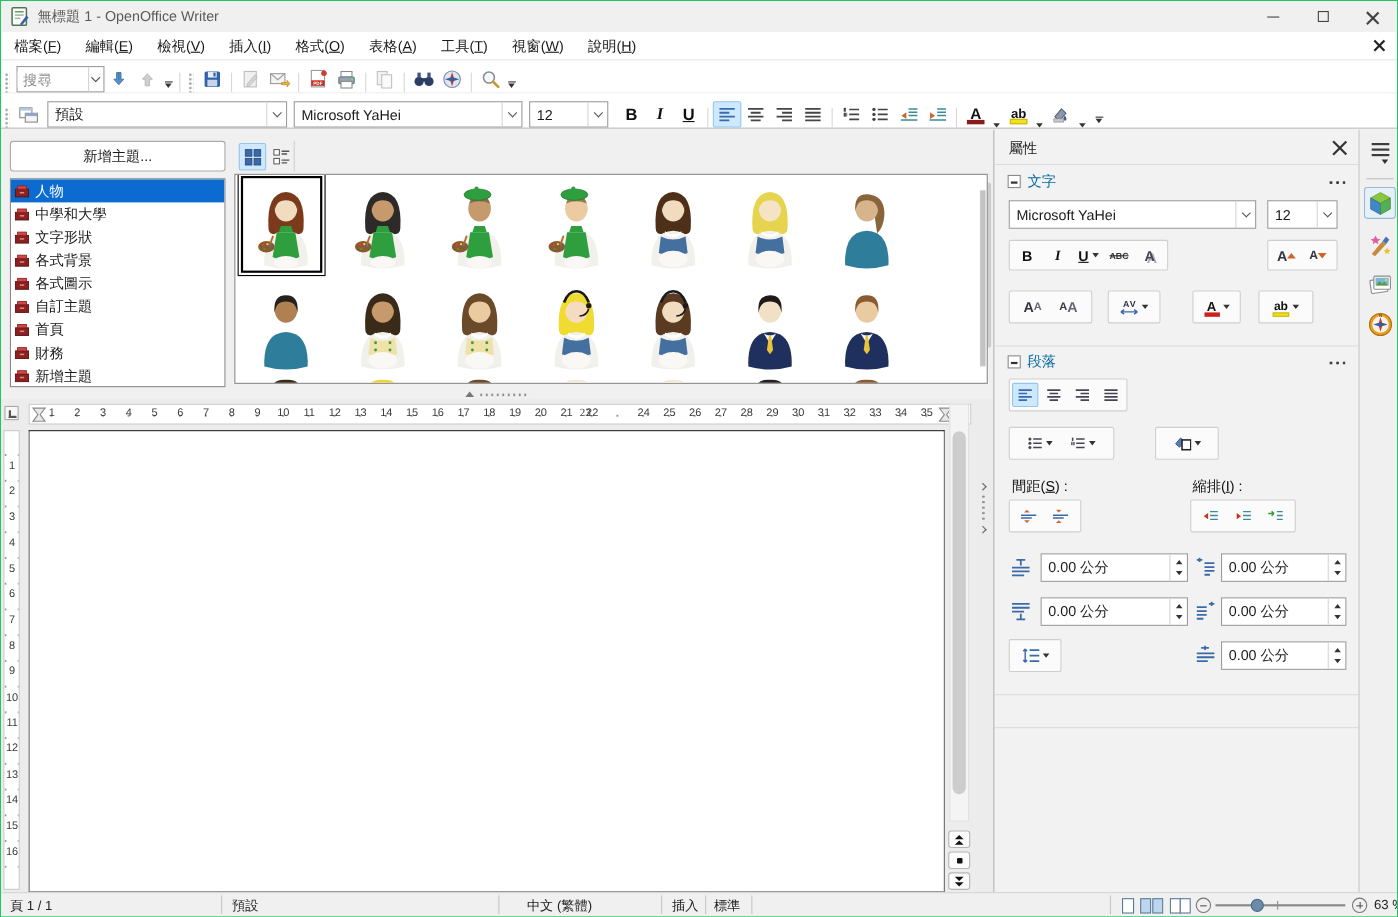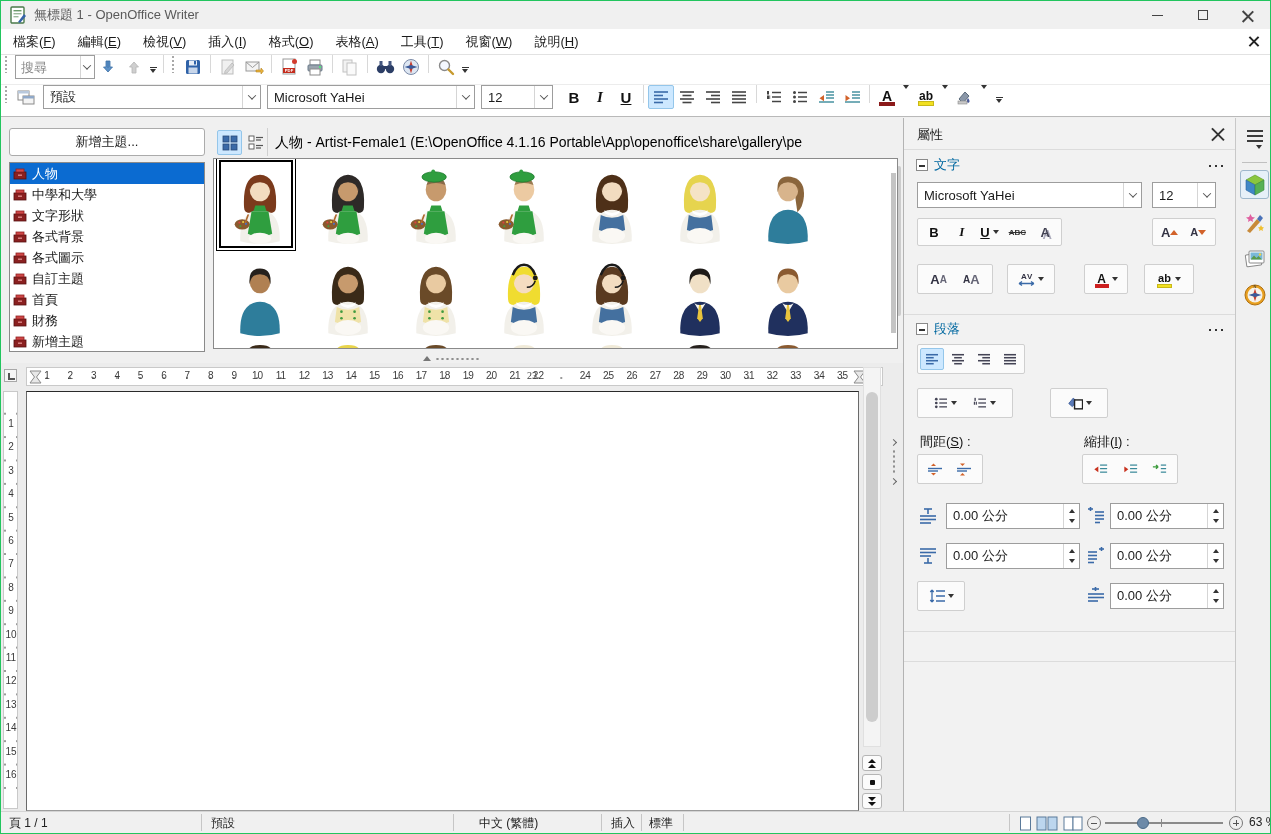--- a/index.html
+++ b/index.html
@@ -21,21 +21,21 @@
   .glyph-close::before,.glyph-close::after { content:""; position:absolute; left:5px; top:0; width:1.5px; height:15px; background:#444; }
   .glyph-close::before { transform:rotate(45deg);} .glyph-close::after{ transform:rotate(-45deg);}
   
   #menubar { position:absolute; left:0; top:28px; width:100%; height:26px; background:#fff; border-bottom:1px solid #e2e2e2; display:flex; align-items:center; }
   .menu-item { padding:3px 10px; margin-left:2px; white-space:nowrap; }
   .menu-item u { text-decoration:underline; }
   #doc-close { position:absolute; right:8px; top:32px; width:16px; height:16px; }
   #doc-close::before,#doc-close::after { content:""; position:absolute; left:7px; top:2px; width:2px; height:13px; background:#222; }
   #doc-close::before{transform:rotate(45deg);} #doc-close::after{transform:rotate(-45deg);}
   
-  .toolbar { position:absolute; left:0; width:100%; background:#fff; display:flex; align-items:flex-start; }
+  .toolbar { position:absolute; left:0; width:100%; background:#fff; display:flex; align-items:flex-end; }
   #toolbar1 { top:54px; height:30px; border-bottom:1px solid #ececec; }
   #toolbar2 { top:84px; height:32px; border-bottom:1px solid #b9b9b9; }
   .grip { width:5px; height:18px; margin:0 4px 0 3px;
      background-image:radial-gradient(circle,#a8a8a8 1px,transparent 1.3px); background-size:4px 4px; }
   .tsep { width:1px; height:18px; background:#d8d8d8; margin:0 4px; }
   .tb-btn { width:26px; height:24px; display:flex; align-items:center; justify-content:center; border-radius:2px; position:relative; }
   .tb-btn.sel { background:#cde8ff; border:1px solid #94c6ea; }
   .ov { width:12px; height:22px; display:flex; flex-direction:column; align-items:center; justify-content:flex-end; padding-bottom:4px; }
   .ov i { width:0; height:0; border-left:3.5px solid transparent; border-right:3.5px solid transparent; border-top:4px solid #333; }
   .ov::before { content:""; width:7px; height:1px; background:#333; margin-bottom:1.5px; }
@@ -520,21 +520,20 @@
           </g>
           <g stroke="#555" stroke-width="1.2">
             <line x1="8" y1="2.5" x2="15" y2="2.5"></line>
             <line x1="8" y1="5" x2="13" y2="5"></line>
             <line x1="8" y1="10.5" x2="15" y2="10.5"></line>
             <line x1="8" y1="13" x2="13" y2="13"></line>
           </g>
         </svg>
     </div>
     <div id="gal-head-sep"></div>
-    <div id="gal-title">人物 - Artist-Female1 (E:\OpenOffice 4.1.16 Portable\App\openoffice\share\gallery\pe</div>
     <div id="gal-content">
       <div class="gal-row" style="top:2px;" id="gal-row1">
           <div class="gal-cell sel">
             <svg viewBox="0 0 64 86" width="60" height="81">
               <path d="M15 44 Q13 10 32 9 Q51 10 49 44 Q49 50 42 50 L22 50 Q15 50 15 44 Z" fill="#7b3a1c"></path>
               <path d="M11 80 Q10 56 22 49 Q32 44 42 49 Q54 56 53 80 Q32 86 11 80 Z" fill="#f2f0ea"></path>
               <path d="M25 48 L27 42 L37 42 L39 48 Z" fill="#2f9e3f"></path>
               <path d="M23 48 L41 48 L45 72 Q32 79 19 72 Z" fill="#2f9e3f"></path>
               <ellipse cx="32" cy="77" rx="12" ry="6" fill="#faf8f4"></ellipse>
               <ellipse cx="13" cy="62" rx="8" ry="5.5" fill="#8a5a2e"></ellipse>

